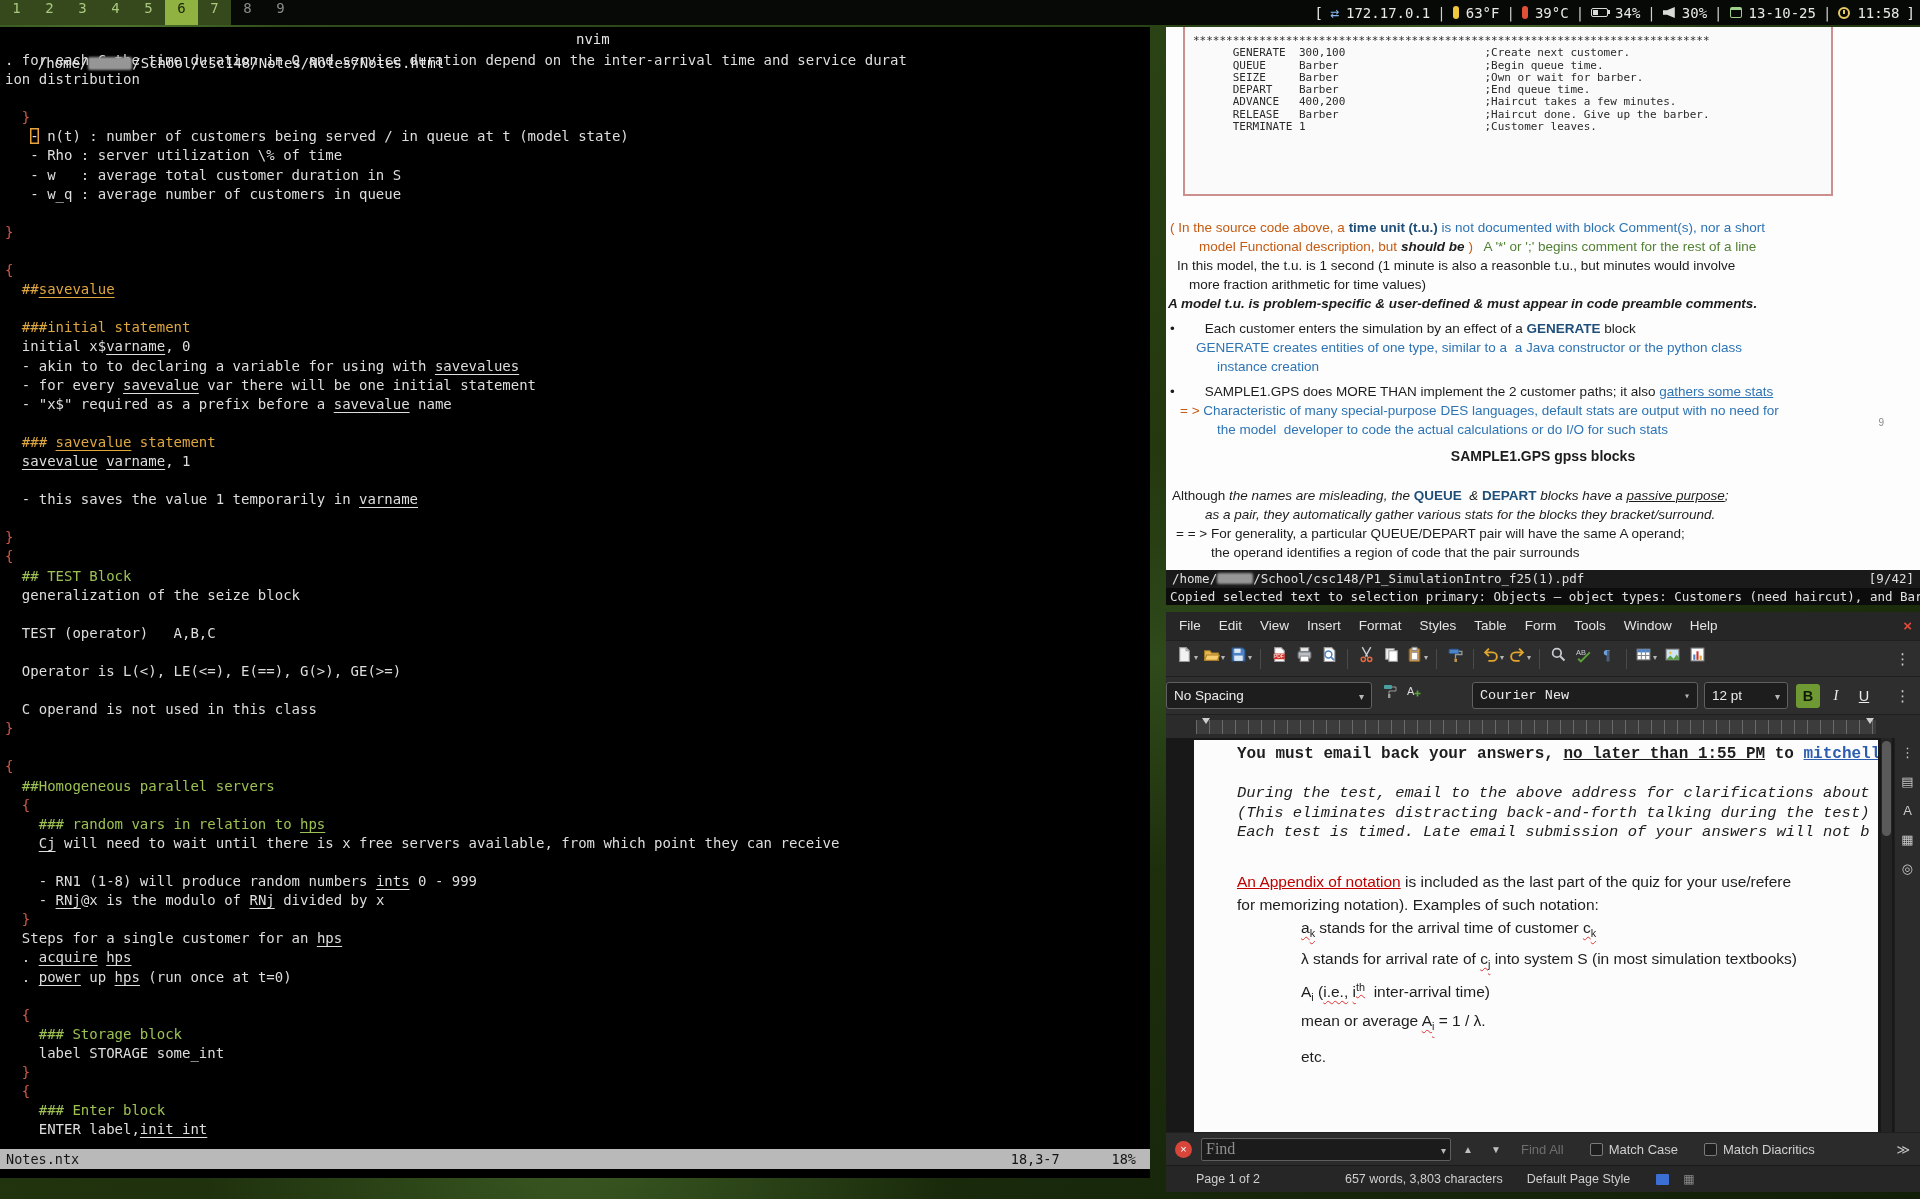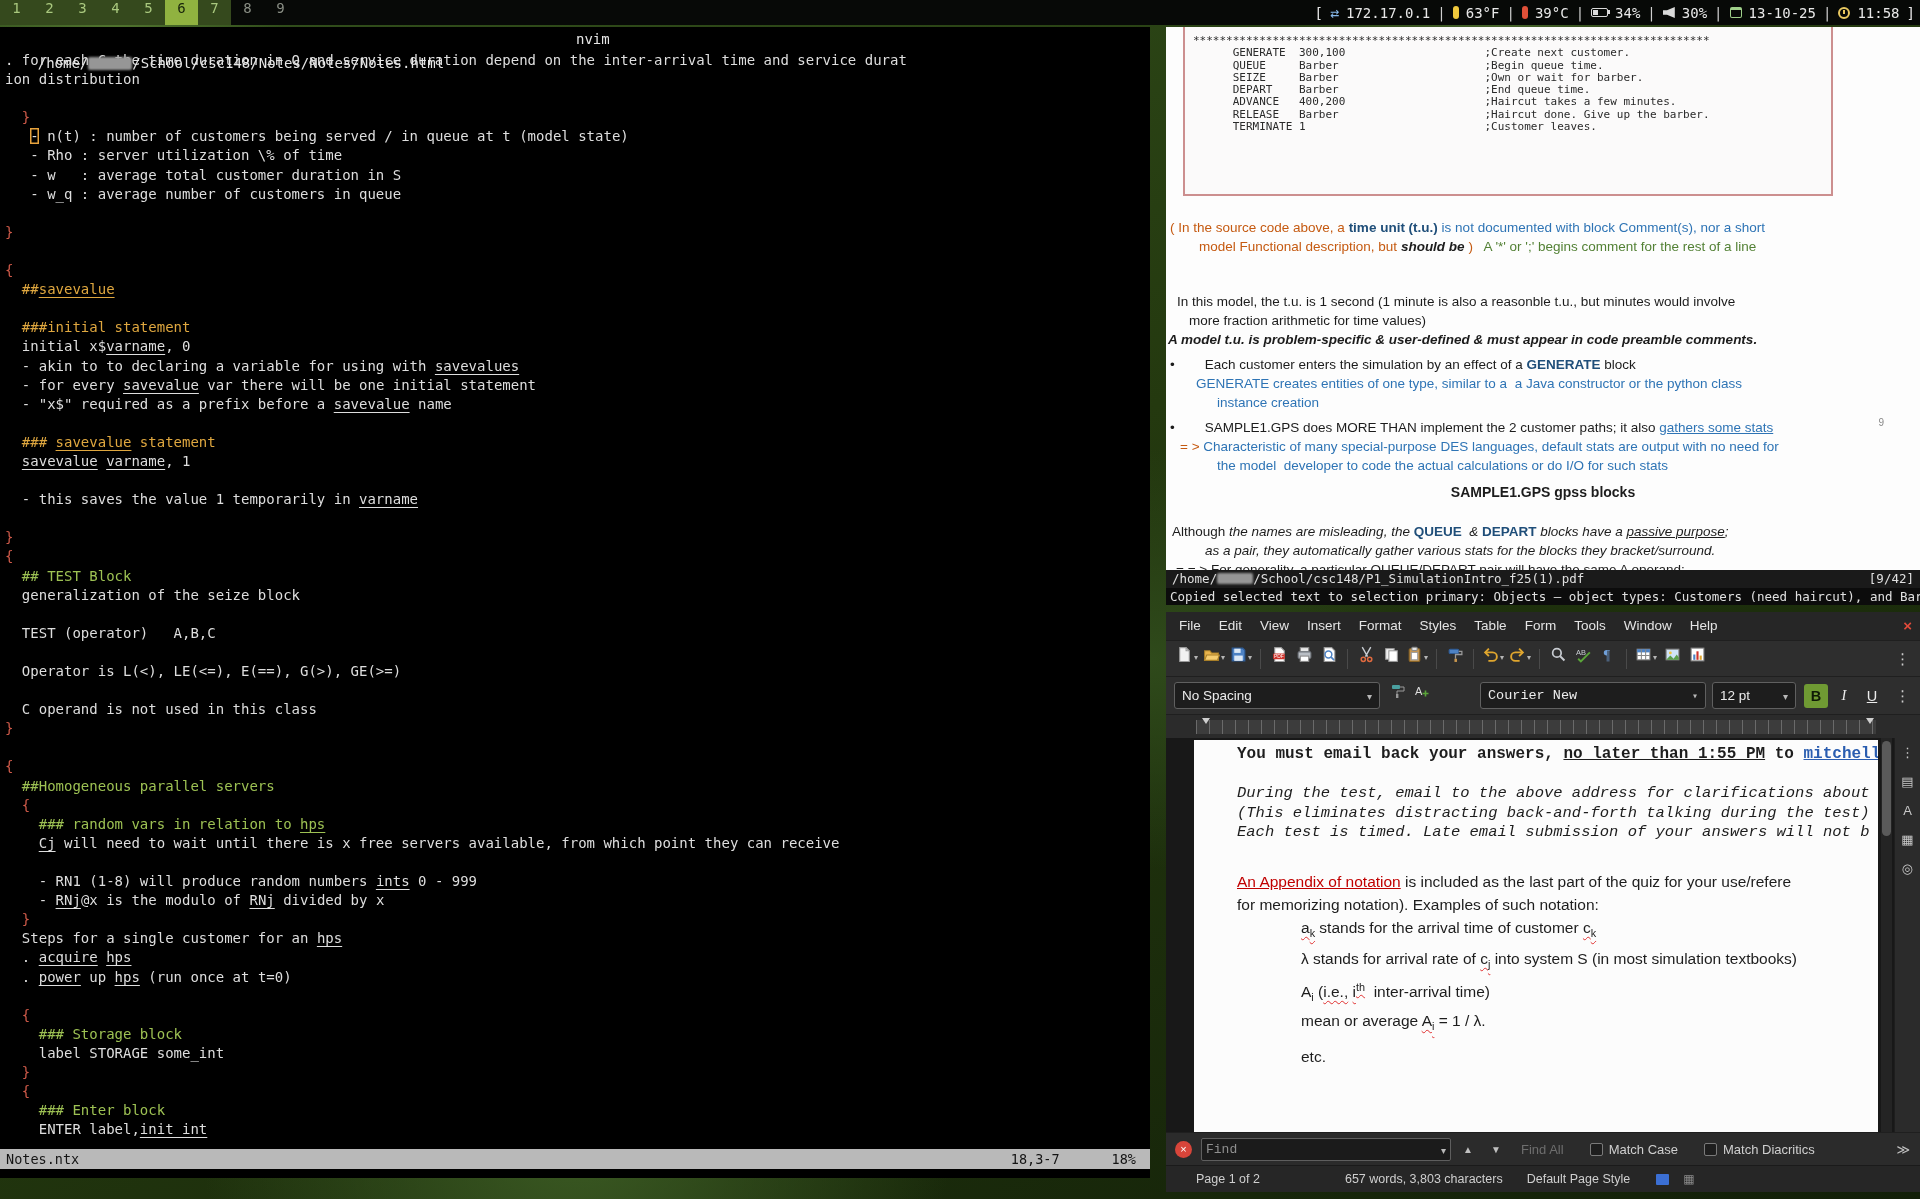--- a/index.html
+++ b/index.html
@@ -77,21 +77,21 @@
 .close-x{position:absolute;right:8px;top:0;line-height:28px;color:#e24b3b;font-size:15px;font-weight:bold}
 .close-x::after{content:"×"}
 .toolbar{height:36px;display:flex;align-items:center;padding-left:8px;gap:1px;background:#2e2e2e;border-top:1px solid #1f1f1f;flex:none}
 .tbtn{min-width:24px;height:26px;padding:0 2px;display:inline-flex;justify-content:center;border-radius:3px}
 .tbtn svg{width:17px;height:17px}
 .tbtn.mini svg{width:16px;height:16px}
 .tcar::after{content:"▾";font-size:8px;color:#b5b5b5;margin-left:1px}
 .tsep{width:1px;height:20px;background:#4a4a4a;margin:0 5px}
 .overflow{margin-left:auto;margin-right:10px;color:#ccc;font-size:15px}
 .overflow::after{content:"⋮"}
-.fmtbar{height:38px;display:flex;align-items:center;padding-left:8px;background:#2e2e2e;border-top:1px solid #1f1f1f;flex:none}
+.fmtbar{height:38px;display:flex;align-items:center;background:#2e2e2e;border-top:1px solid #1f1f1f;flex:none}
 .combo{height:27px;background:#1d1d1d;border:1px solid #606060;border-radius:3px;color:#ececec;font-size:13.5px;display:flex;align-items:center;justify-content:space-between;padding:0 7px;margin-right:6px}
 .c-para{width:206px}
 .c-font{width:226px;margin-left:46px;font-family:"Liberation Mono",monospace}
 .c-size{width:84px}
 .car::after{content:"▾";color:#b8b8b8;font-size:10px;margin-left:6px}
 .fbtn{width:24px;height:24px;display:inline-flex;align-items:center;justify-content:center;color:#ececec;font-size:14.5px;margin:0 2px;border-radius:3px}
 .fbtn.bold{font-weight:bold;background:#6f9a33;color:#0f1a06}
 .fbtn.italic{font-style:italic;font-family:"Liberation Serif",serif}
 .fbtn.underl{text-decoration:underline}
 .ruler{height:24px;background:#2b2b2b;position:relative;flex:none;border-top:1px solid #1f1f1f}
@@ -114,21 +114,21 @@
 .dl .sub{vertical-align:sub;font-size:0.7em}
 .dl .sup{vertical-align:super;font-size:0.7em}
 .vscroll{position:absolute;right:28px;top:0;bottom:0;width:11px;background:#242424}
 .vthumb{position:absolute;left:1px;right:1px;top:3px;height:95px;background:#5a5a5a;border-radius:5px}
 .sidebar-strip{position:absolute;right:0;top:0;bottom:0;width:26px;background:#2b2b2b;border-left:1px solid #1e1e1e;display:flex;flex-direction:column;align-items:center;padding-top:4px;gap:9px}
 .side-ic{color:#c8c8c8;font-size:13px;width:20px;height:20px;display:flex;align-items:center;justify-content:center}
 .findbar{height:33px;background:#2b2b2b;border-top:1px solid #1f1f1f;display:flex;align-items:center;flex:none;font-size:13px;color:#cfcfcf}
 .find-close{width:17px;height:17px;border-radius:50%;background:#d8453a;color:#fff;display:flex;align-items:center;justify-content:center;font-size:11px;margin:0 9px}
 .find-close::after{content:"×"}
 .find-wrap{width:250px;height:23px;background:#1b1b1b;border:1px solid #5e5e5e;border-radius:2px;display:flex;align-items:center;padding:0 4px}
-.find-wrap input{flex:1;background:transparent;border:none;outline:none;color:#e5e5e5;font-size:13px;font-family:Liberation Mono, monospace;min-width:0}
+.find-wrap input{flex:1;background:transparent;border:none;outline:none;color:#e5e5e5;font-size:16px;font-family:Liberation Serif, serif;min-width:0}
 .find-wrap input::placeholder{color:#8f8f8f}
 .fnav{width:22px;text-align:center;color:#c0c0c0;font-size:10px;margin-left:6px}
 .find-all{color:#6e6e6e;margin-left:14px}
 .fcheck{display:flex;align-items:center;gap:6px;margin-left:26px}
 .cb{display:inline-block;width:13px;height:13px;border:1px solid #7a7a7a;background:#1e1e1e;border-radius:2px}
 .fmore{margin-left:auto;margin-right:10px;color:#c0c0c0;font-size:13px}
 .wstatus{height:27px;background:#262626;border-top:1px solid #1a1a1a;display:flex;align-items:center;font-size:12.5px;color:#cfcfcf;flex:none}
 .ws-page{margin-left:30px}
 .ws-words{margin-left:85px}
 .ws-style{margin-left:24px}
@@ -262,21 +262,21 @@
           <div class="cl">      SEIZE     Barber                      ;Own or wait for barber.</div>
           <div class="cl">      DEPART    Barber                      ;End queue time.</div>
           <div class="cl">      ADVANCE   400,200                     ;Haircut takes a few minutes.</div>
           <div class="cl">      RELEASE   Barber                      ;Haircut done. Give up the barber.</div>
           <div class="cl">      TERMINATE 1                           ;Customer leaves.</div>
         </div>
       </div>
     <div id="pdf-body">
         <div class="pl" style="padding-left: 2px;"><span class="or">( In the source code above, a </span><span class="blb">time unit (t.u.)</span><span class="bl"> is not documented with block Comment(s), nor a short</span></div>
         <div class="pl" style="padding-left: 31px;"><span class="or">model Functional description, but </span><span class="bi">should be</span><span class="or"> )</span><span>   </span><span class="gn">A '*' or ';' begins comment for the rest of a line</span></div>
-        <div class="pl" style="padding-left: 9px; margin-top: 36px;"><span>In this model, the t.u. is 1 second (1 minute is also a reasonble t.u., but minutes would involve</span></div>
+        <div class="pl" style="padding-left: 9px;"><span>In this model, the t.u. is 1 second (1 minute is also a reasonble t.u., but minutes would involve</span></div>
         <div class="pl" style="padding-left: 21px;"><span>more fraction arithmetic for time values)</span></div>
         <div class="pl" style="padding-left: 0px;"><span class="bi">A model t.u. is problem-specific &amp; user-defined &amp; must appear in code preamble comments.</span></div>
         <div class="pl" style="padding-left: 2px; margin-top: 6px;"><span>•        Each customer enters the simulation by an effect of a </span><span class="blb">GENERATE</span><span> block</span></div>
         <div class="pl" style="padding-left: 28px;"><span class="bl">GENERATE creates entities of one type, similar to a  a Java constructor or the python class</span></div>
         <div class="pl" style="padding-left: 49px;"><span class="bl">instance creation</span></div>
         <div class="pl" style="padding-left: 2px; margin-top: 6px;"><span>•        SAMPLE1.GPS does MORE THAN implement the 2 customer paths; it also </span><span class="blu">gathers some stats</span></div>
         <div class="pl" style="padding-left: 12px;"><span class="or">= &gt; </span><span class="bl">Characteristic of many special-purpose DES languages, default stats are output with no need for</span></div>
         <div class="pl" style="padding-left: 49px;"><span class="bl">the model  developer to code the actual calculations or do I/O for such stats</span></div>
         <div class="pl ctr" style="margin-top: 8px;"><span>SAMPLE1.GPS gpss blocks</span></div>
         <div class="pl" style="padding-left: 4px; margin-top: 20px;"><span>Although </span><span class="it">the names are misleading, the </span><span class="blb">QUEUE</span><span class="it">  &amp; </span><span class="blb">DEPART</span><span class="it"> blocks have a </span><span class="itu">passive purpose</span><span class="it">;</span></div>

